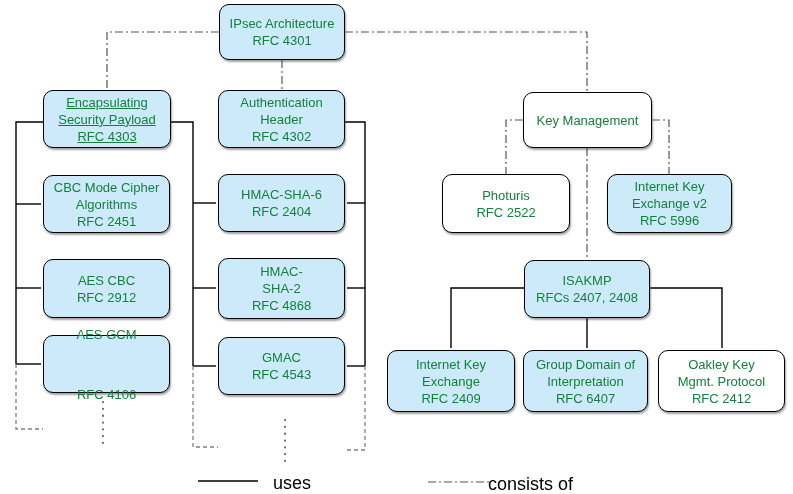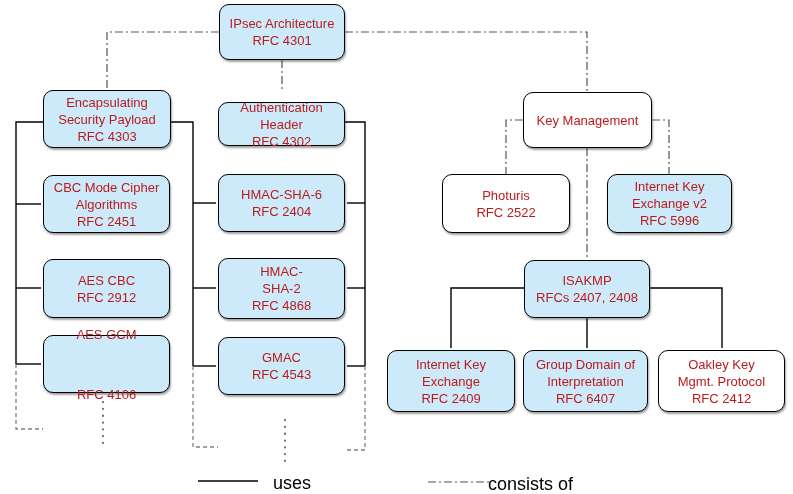--- a/index.html
+++ b/index.html
@@ -18,21 +18,21 @@
   .wires{position:absolute;left:0;top:0;width:793px;height:494px;}
   .wires path{fill:none;}
   .wires path.solid{stroke:var(--uses);stroke-width:1.4;}
   .wires path.dashdot{stroke:var(--consists);stroke-width:1.2;stroke-dasharray:8 3 2 3;}
   .wires path.graydash{stroke:var(--cont);stroke-width:1.3;stroke-dasharray:4 3;}
   .wires path.graydot{stroke:#666;stroke-width:2;stroke-dasharray:0.3 6.5;stroke-linecap:round;}
   .node{
     position:absolute;box-sizing:border-box;
     border:1.5px solid var(--border);border-radius:10px;
     display:flex;flex-direction:column;align-items:center;justify-content:center;
-    font-size:13px;line-height:17px;text-align:center;color:#b91c1c;
+    font-size:13px;line-height:17px;text-align:center;color:#15803d;
     box-shadow:1px 2px 2px rgba(50,50,50,0.45);
     padding:6px 4px;
   }
   .node.blue{background:var(--blue);}
   .node.white{background:var(--white);}
   .legend-label{position:absolute;font-size:18px;color:#000;white-space:nowrap;}
 </style>
 </head>
 <body>
 
@@ -81,27 +81,27 @@
 
     <path class="solid" marker-end="url(#ab)" d="M198,481 H258"></path>
     <path class="dashdot" d="M428,482 H490"></path>
   </svg>
 
   <div class="node blue" style="left:219px;top:4px;width:126px;height:56px;">
     <span>IPsec Architecture</span>
     <span>RFC 4301</span>
   </div>
 
-  <div class="node blue" style="left:43px;top:90px;width:128px;height:58px;">
+  <div class="node blue" style="left:43px;top:90px;width:128px;height:58px;text-decoration:underline;">
     <span>Encapsulating</span>
     <span>Security Payload</span>
     <span>RFC 4303</span>
   </div>
 
-  <div class="node blue" style="left:218px;top:102px;width:127px;height:44px;">
+  <div class="node blue" style="left:218px;top:90px;width:127px;height:58px;">
     <span>Authentication</span>
     <span>Header</span>
     <span>RFC 4302</span>
   </div>
 
   <div class="node white" style="left:523px;top:92px;width:129px;height:56px;">
     <span>Key Management</span>
   </div>
 
   <div class="node blue" style="left:43px;top:175px;width:127px;height:58px;">

